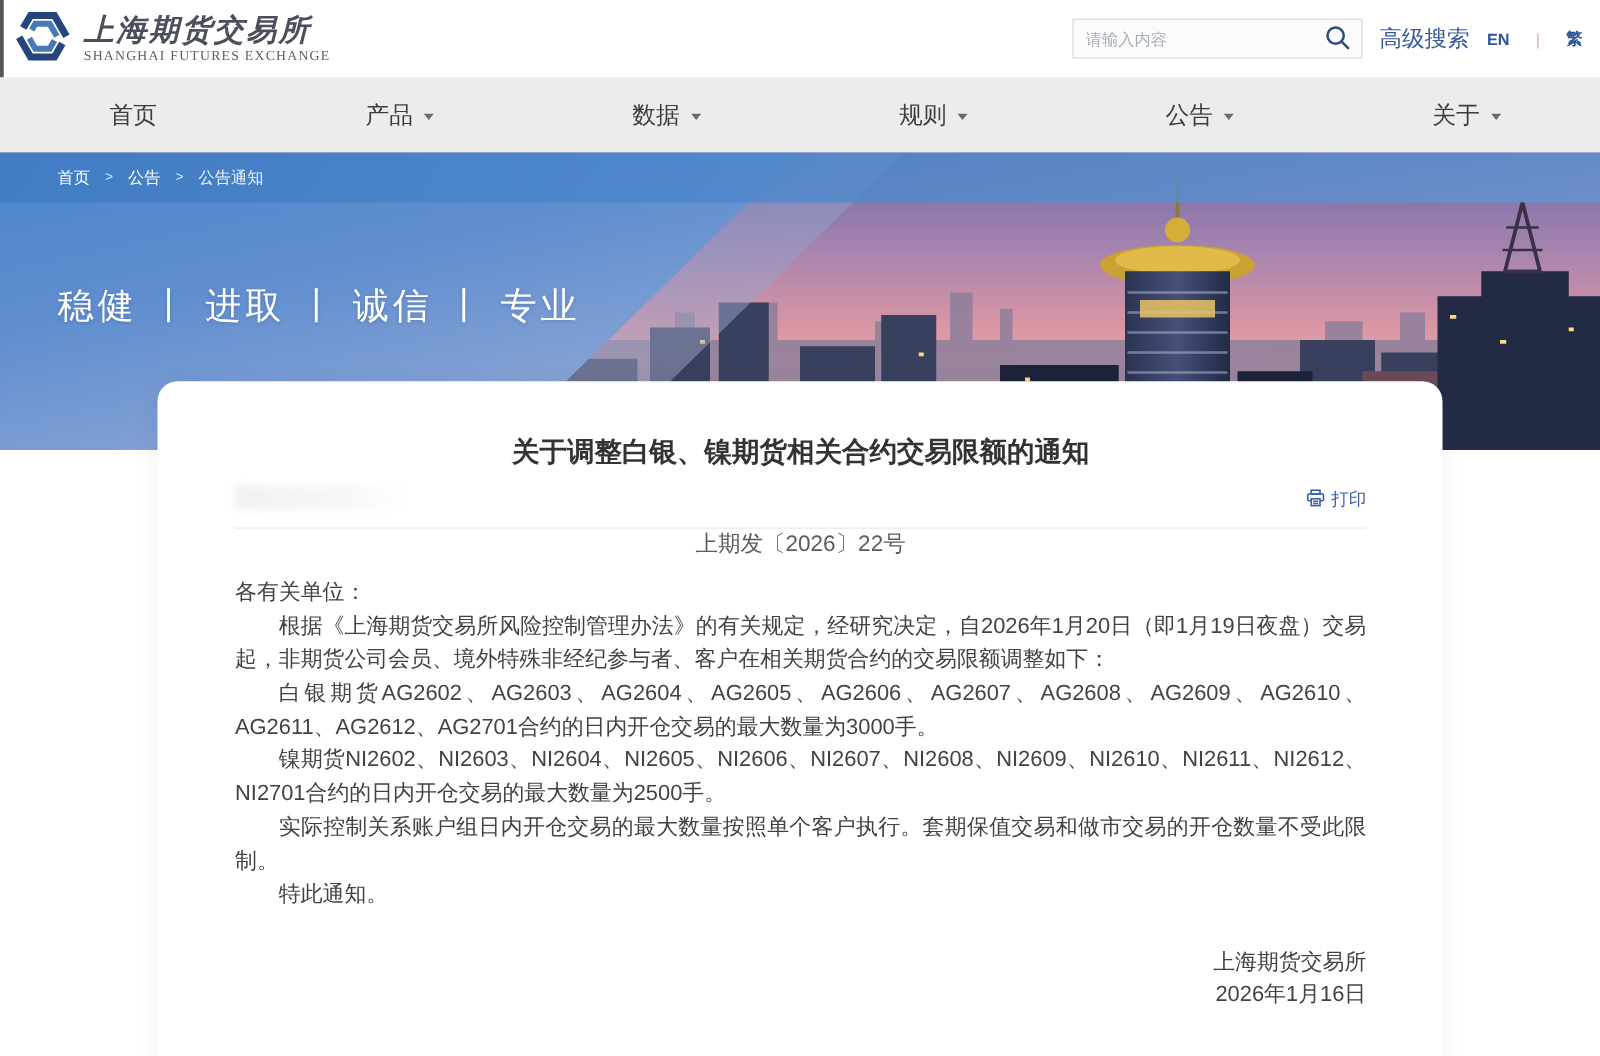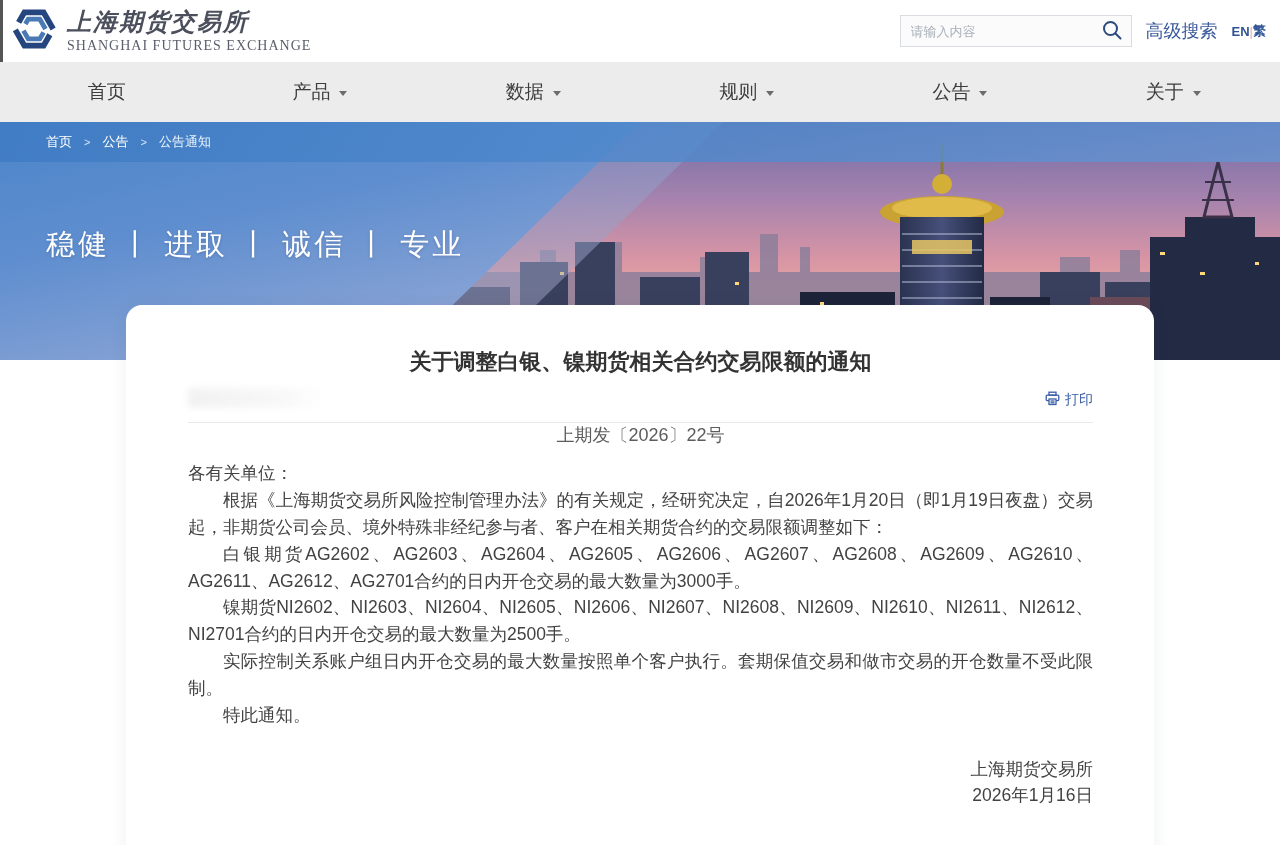--- a/index.html
+++ b/index.html
@@ -6,31 +6,31 @@
   html,body { width:1280px; height:845px; overflow:hidden; background:#fff;
     font-family:"Liberation Sans","DejaVu Sans",sans-serif; }
 
   
   .header { height:62px; background:#fff; display:flex; align-items:center;
     justify-content:space-between; padding:0 14px 0 8px; border-left:3px solid #555; }
   .logo { display:flex; align-items:center; gap:10px; }
   .logo-text { display:flex; flex-direction:column; line-height:1.1; }
   .logo-title { font-family:"DejaVu Serif","Liberation Serif",serif; font-weight:bold;
     font-style:italic; font-size:24px; color:#4b4f5c; letter-spacing:2px; }
-  .logo-sub { font-family:"Liberation Serif",serif; font-size:14px; color:#5a5f6b;
+  .logo-sub { font-family:"Liberation Serif",serif; font-size:11px; color:#5a5f6b;
     letter-spacing:1px; margin-top:2px; }
   .header-right { display:flex; align-items:center; gap:14px; }
   .searchbox { width:232px; height:32px; border:1px solid #d9dce1; background:#fbfbfc;
     display:flex; align-items:center; padding:0 8px 0 10px;justify-content:space-between; }
   .searchbox input { flex:1; border:none; outline:none; background:transparent;
     font-size:13px; color:#333; font-family:inherit; }
   .searchbox input::placeholder { color:#a9b0ba; }
   .search-btn { background:none; border:none; cursor:pointer; display:flex; align-items:center; }
   .adv-link { font-size:18px; color:#39589b; text-decoration:none; }
-  .lang { display:flex; align-items:center; gap:0; font-size:13px; }
+  .lang { display:flex; align-items:center; gap:21px; font-size:13px; }
   .lang a { color:#2f5496; text-decoration:none; font-weight:bold; }
   .lang .sep { color:#e8a9a0; font-weight:normal; }
 
   
   .nav { height:60px; background:#ececec; display:flex; }
   .nav-item { flex:1; display:flex; align-items:center; justify-content:center;
     font-size:19px; color:#3d3d3d; cursor:pointer; gap:9px; }
   .caret { width:0; height:0; border-left:4px solid transparent;
     border-right:4px solid transparent; border-top:5px solid #6b6b6b; margin-top:3px; }
 

